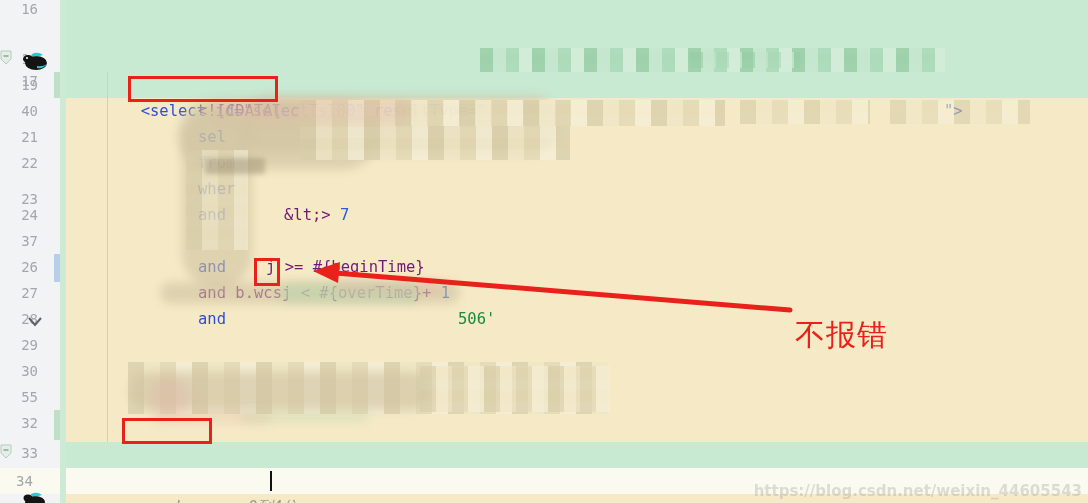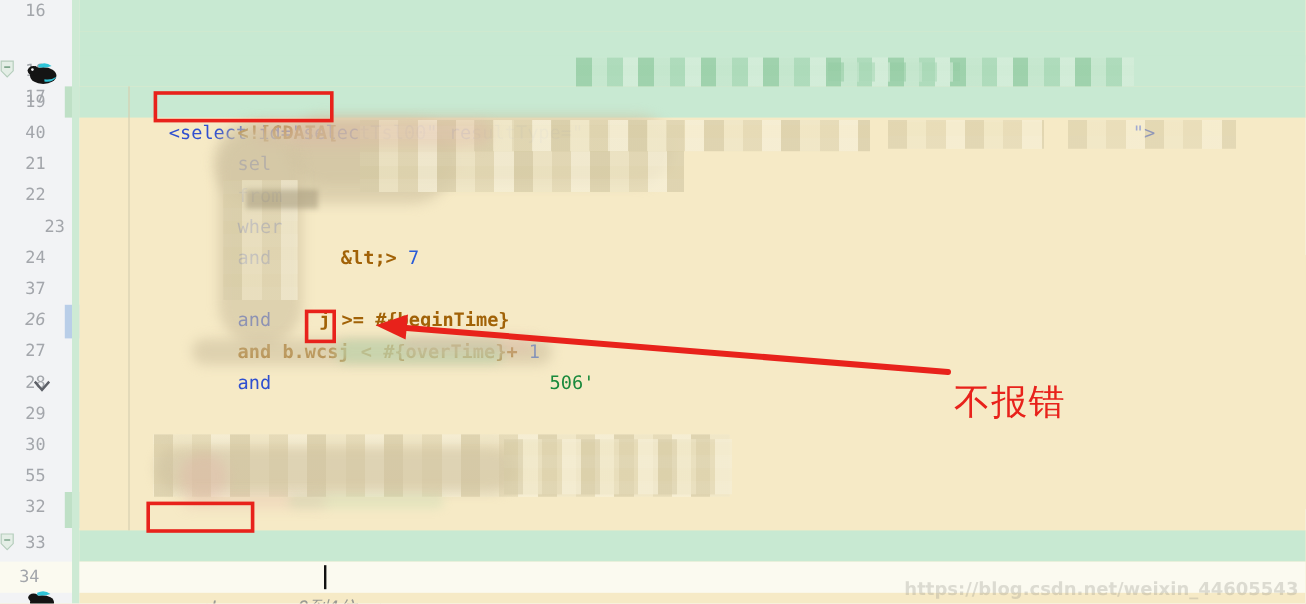--- a/index.html
+++ b/index.html
@@ -73,21 +73,21 @@
     font-family: "DejaVu Sans Mono", monospace;
   }
   .row.green { background: #c8e9d2; }
   .row.cream { background: #fbfaf0; }
   .row-text { padding-left: 42px; }
 
   .tag     { color: #2f4fd0; }
   .str     { color: #1a8a3c; }
   .kw      { color: #2f4fd0; }
   .num     { color: #2a5cd8; }
-  .plain   { color: #a16207; font-weight: bold; }
+  .plain   { color: #701a75; }
   .comment { color: #9a9a93; font-style: italic; }
 
   
   .band {
     position: absolute;
     left: 66px;
     width: 1022px;
     background: #c8e9d2;
     z-index: 0;
   }
@@ -315,24 +315,24 @@
   <div class="caret" style="left:270px;top:471px;height:20px;"></div>
 
   <div class="gutter">
     <div class="gutter-line" style="top:-4px;">16</div>
     <div class="gutter-line" style="top:22px;margin-top:46px;">17</div>
     <div class="gutter-line" style="top:46px;">18</div>
     <div class="gutter-line" style="top:72px;">19</div>
     <div class="gutter-line" style="top:98px;">40</div>
     <div class="gutter-line" style="top:124px;">21</div>
     <div class="gutter-line" style="top:150px;">22</div>
-    <div class="gutter-line" style="top:176px;margin-left:16px;">23</div>
+    <div class="gutter-line" style="top:186px;">23</div>
     <div class="gutter-line" style="top:202px;">24</div>
     <div class="gutter-line" style="top:228px;">37</div>
-    <div class="gutter-line" style="top:254px;font-style:italic;">26</div>
+    <div class="gutter-line" style="top:254px;">26</div>
     <div class="gutter-line" style="top:280px;">27</div>
     <div class="gutter-line" style="top:306px;">28</div>
     <div class="gutter-line" style="top:332px;">29</div>
     <div class="gutter-line" style="top:358px;">30</div>
     <div class="gutter-line" style="top:384px;">55</div>
     <div class="gutter-line" style="top:410px;">32</div>
     <div class="gutter-line" style="top:440px;">33</div>
     <div class="gutter-line gutter-last" style="top:468px;width:66px;text-align:left;padding-left:16px;">34</div>
 
     <div class="gutter-icon" style="left:22px;top:50px;width:28px;height:22px;">

